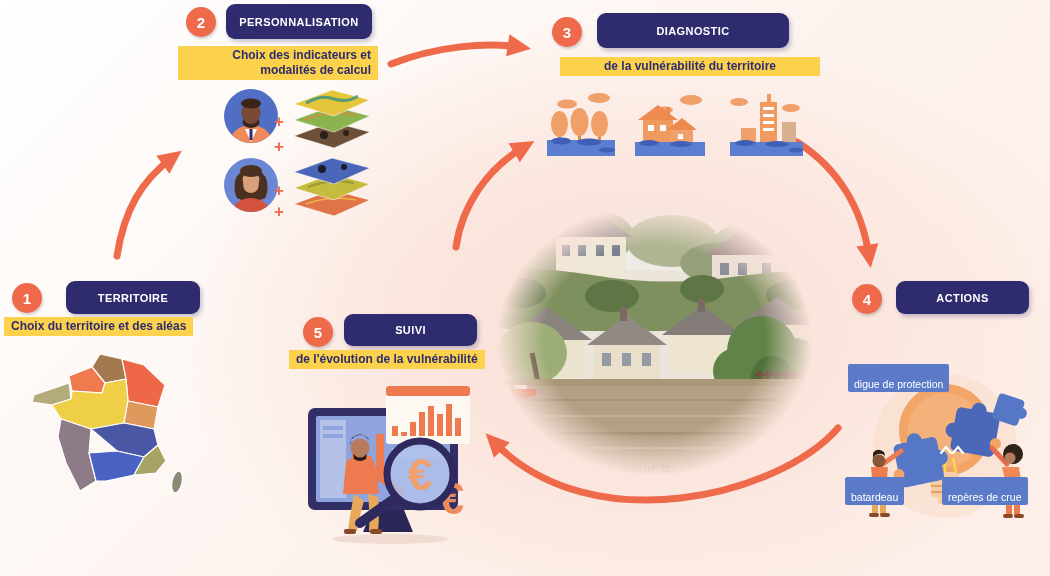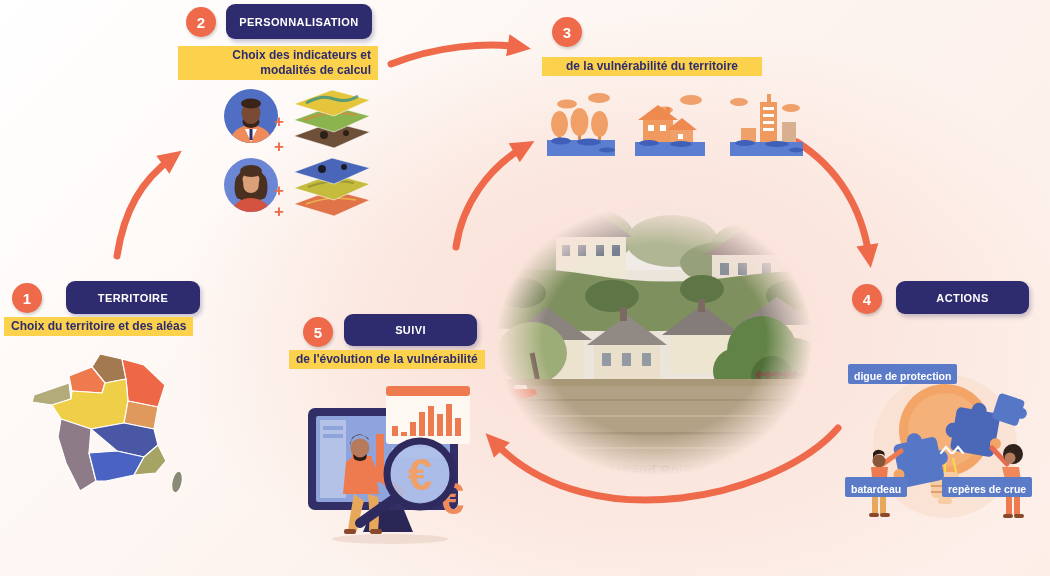--- a/index.html
+++ b/index.html
@@ -23,21 +23,21 @@
     box-shadow:2px 3px 4px rgba(40,36,100,.25);
   }
   .ylabel {
     position:absolute; background:#fcd24c; color:#2e2c6e;
     font-weight:bold; font-size:12px; padding:2px 7px; white-space:nowrap;
     text-align:center; line-height:15px;
   }
   .ylabel.wrap { white-space:normal;text-align:right; }
   .bluetag {
     position:absolute; background:#5b7bc8; color:#fff; font-size:10.5px;
-    padding:6px 6px 2px; white-space:nowrap; border-radius:2px;font-weight:bold;
+    padding:14px 6px 2px; white-space:nowrap; border-radius:2px;
   }
   .illu { position:absolute; }
   #photo-wrap {
     position:absolute; left:462px; top:175px; width:385px; height:330px;
     -webkit-mask-image: radial-gradient(ellipse 50% 50% at 50% 50%, #000 58%, transparent 82%);
     mask-image: radial-gradient(ellipse 50% 50% at 50% 50%, #000 58%, transparent 82%);
   }
   #photo-credit {
     position:absolute; left:0; top:287px; width:100%; padding-left:56px;
     text-align:center; font-size:15px; color:#5f5b58; letter-spacing:.3px;
@@ -220,21 +220,22 @@
       </g>
       <g transform="translate(72,72)">
         <polygon points="0,14 38,0 76,10 40,26" fill="#4a66b8"></polygon>
         <circle cx="28" cy="11" r="4" fill="#1c1c28" stroke="none"></circle>
         <circle cx="50" cy="9" r="3" fill="#1c1c28" stroke="none"></circle>
       </g>
     </g>
   </svg>
 
   <div class="circle" style="left:552px;top:17px">3</div>
-  <div class="ylabel" style="left:542px;top:57px;width:220px">de la vulnérabilité du territoire</div>
+  <div class="stepbox" style="left:597px;top:13px;width:192px;height:35px">DIAGNOSTIC</div>
+  <div class="ylabel" style="left:560px;top:57px;width:260px">de la vulnérabilité du territoire</div>
 
   <svg class="illu" style="left:545px;top:92px" width="258" height="70" viewBox="0 0 258 70">
     <g>
       <ellipse cx="22" cy="12" rx="10" ry="4.5" fill="#f0a06b"></ellipse>
       <ellipse cx="54" cy="6" rx="11" ry="5" fill="#f0a06b"></ellipse>
       <g fill="#f09f66">
         <rect x="13" y="40" width="3" height="12" fill="#e08a50"></rect>
         <ellipse cx="14.5" cy="32" rx="8.5" ry="13"></ellipse>
         <rect x="33" y="40" width="3" height="12" fill="#e08a50"></rect>
         <ellipse cx="34.5" cy="30" rx="9" ry="14"></ellipse>

